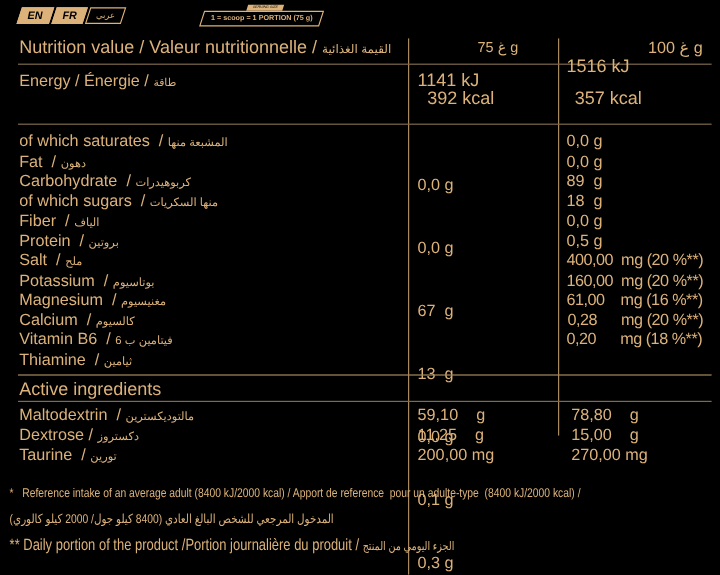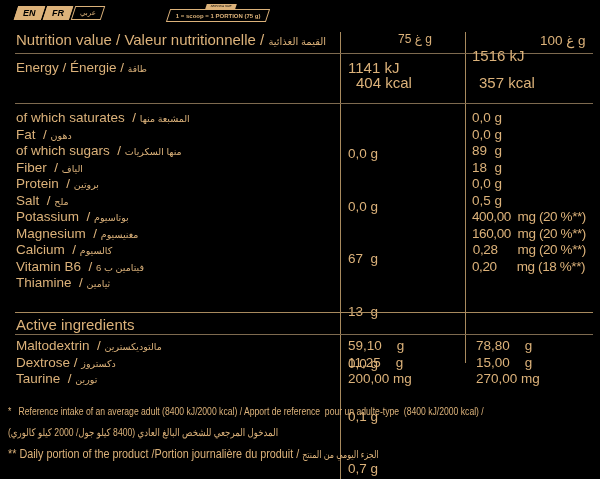--- a/index.html
+++ b/index.html
@@ -70,64 +70,66 @@
 <div class="vline" style="left:340px; top:32px; height:447px;"></div>
 <div class="vline" style="left:465px; top:32px; height:331px;"></div>
 
 <div class="hline" style="left:15px; width:578px; top:53px;"></div>
 
 <div class="abs hdr" style="left:16px; top:60px; font-size:13.5px;">
   <span>Energy / Énergie /</span>
   <span class="ar">طاقة</span>
 </div>
 <div class="abs txt" style="left:348px; top:60px;">1141 kJ</div>
-<div class="abs txt" style="left:356px; top:75px;">404 kcal</div>
+<div class="abs txt" style="left:356px; top:75px;">392 kcal</div>
 <div class="abs txt" style="left:472px; top:48px;">1516 kJ</div>
 <div class="abs txt" style="left:479px; top:75px;">357 kcal</div>
 
 <div class="hline" style="left:15px; width:578px; top:103px;"></div>
 
 <div class="rowlist" style="left:16px; top:110px;">
   <div><span>of which saturates</span>&nbsp;&nbsp;/ <span class="ar">المشبعة منها</span></div>
   <div><span>Fat</span>&nbsp;&nbsp;/ <span class="ar">دهون</span></div>
+  <div><span>Carbohydrate</span>&nbsp;&nbsp;/ <span class="ar">كربوهيدرات</span></div>
   <div><span>of which sugars</span>&nbsp;&nbsp;/ <span class="ar">منها السكريات</span></div>
   <div><span>Fiber</span>&nbsp;&nbsp;/ <span class="ar">الياف</span></div>
   <div><span>Protein</span>&nbsp;&nbsp;/ <span class="ar">بروتين</span></div>
   <div><span>Salt</span>&nbsp;&nbsp;/ <span class="ar">ملح</span></div>
   <div><span>Potassium</span>&nbsp;&nbsp;/ <span class="ar">بوتاسيوم</span></div>
   <div><span>Magnesium</span>&nbsp;&nbsp;/ <span class="ar">مغنيسيوم</span></div>
   <div><span>Calcium</span>&nbsp;&nbsp;/ <span class="ar">كالسيوم</span></div>
   <div><span>Vitamin B6</span>&nbsp;&nbsp;/ <span class="ar">فيتامين ب 6</span></div>
   <div><span>Thiamine</span>&nbsp;&nbsp;/ <span class="ar">ثيامين</span></div>
 </div>
 
 <div class="rowlist" style="left:348px; top:110px; white-space:pre;">
   <div style="white-space:pre;">0,0 g</div>
   <div style="white-space:pre;">0,0 g</div>
   <div style="white-space:pre;">67  g</div>
   <div style="white-space:pre;">13  g</div>
   <div style="white-space:pre;">0,0 g</div>
   <div style="white-space:pre;">0,1 g</div>
-  <div style="white-space:pre;">0,7 g</div>
+  <div style="white-space:pre;">0,3 g</div>
   
   
   
   
   
 </div>
 
 <div class="rowlist" style="left:472px; top:110px;">
   <div style="white-space:pre;">0,0 g</div>
   <div style="white-space:pre;">0,0 g</div>
   <div style="white-space:pre;">89  g</div>
   <div style="white-space:pre;">18  g</div>
   <div style="white-space:pre;">0,0 g</div>
   <div style="white-space:pre;">0,5 g</div>
   <div style="white-space:pre; letter-spacing:-0.4px;">400,00  mg (20 %**)</div>
   <div style="white-space:pre; letter-spacing:-0.4px;">160,00  mg (20 %**)</div>
+  <div style="white-space:pre; letter-spacing:-0.4px;">61,00    mg (16 %**)</div>
   <div style="white-space:pre; letter-spacing:-0.4px;text-align:right;">0,28      mg (20 %**)</div>
   <div style="white-space:pre; letter-spacing:-0.4px;">0,20      mg (18 %**)</div>
 </div>
 
 <div class="hline gold" style="left:15px; width:578px; top:312px;"></div>
 <div class="abs txt" style="left:16px; top:317px;">Active ingredients</div>
 <div class="hline" style="left:15px; width:578px; top:334px;"></div>
 
 <div class="rowlist" style="left:16px; top:338px;">
   <div><span>Maltodextrin</span>&nbsp;&nbsp;/ <span class="ar">مالتوديكسترين</span></div>

